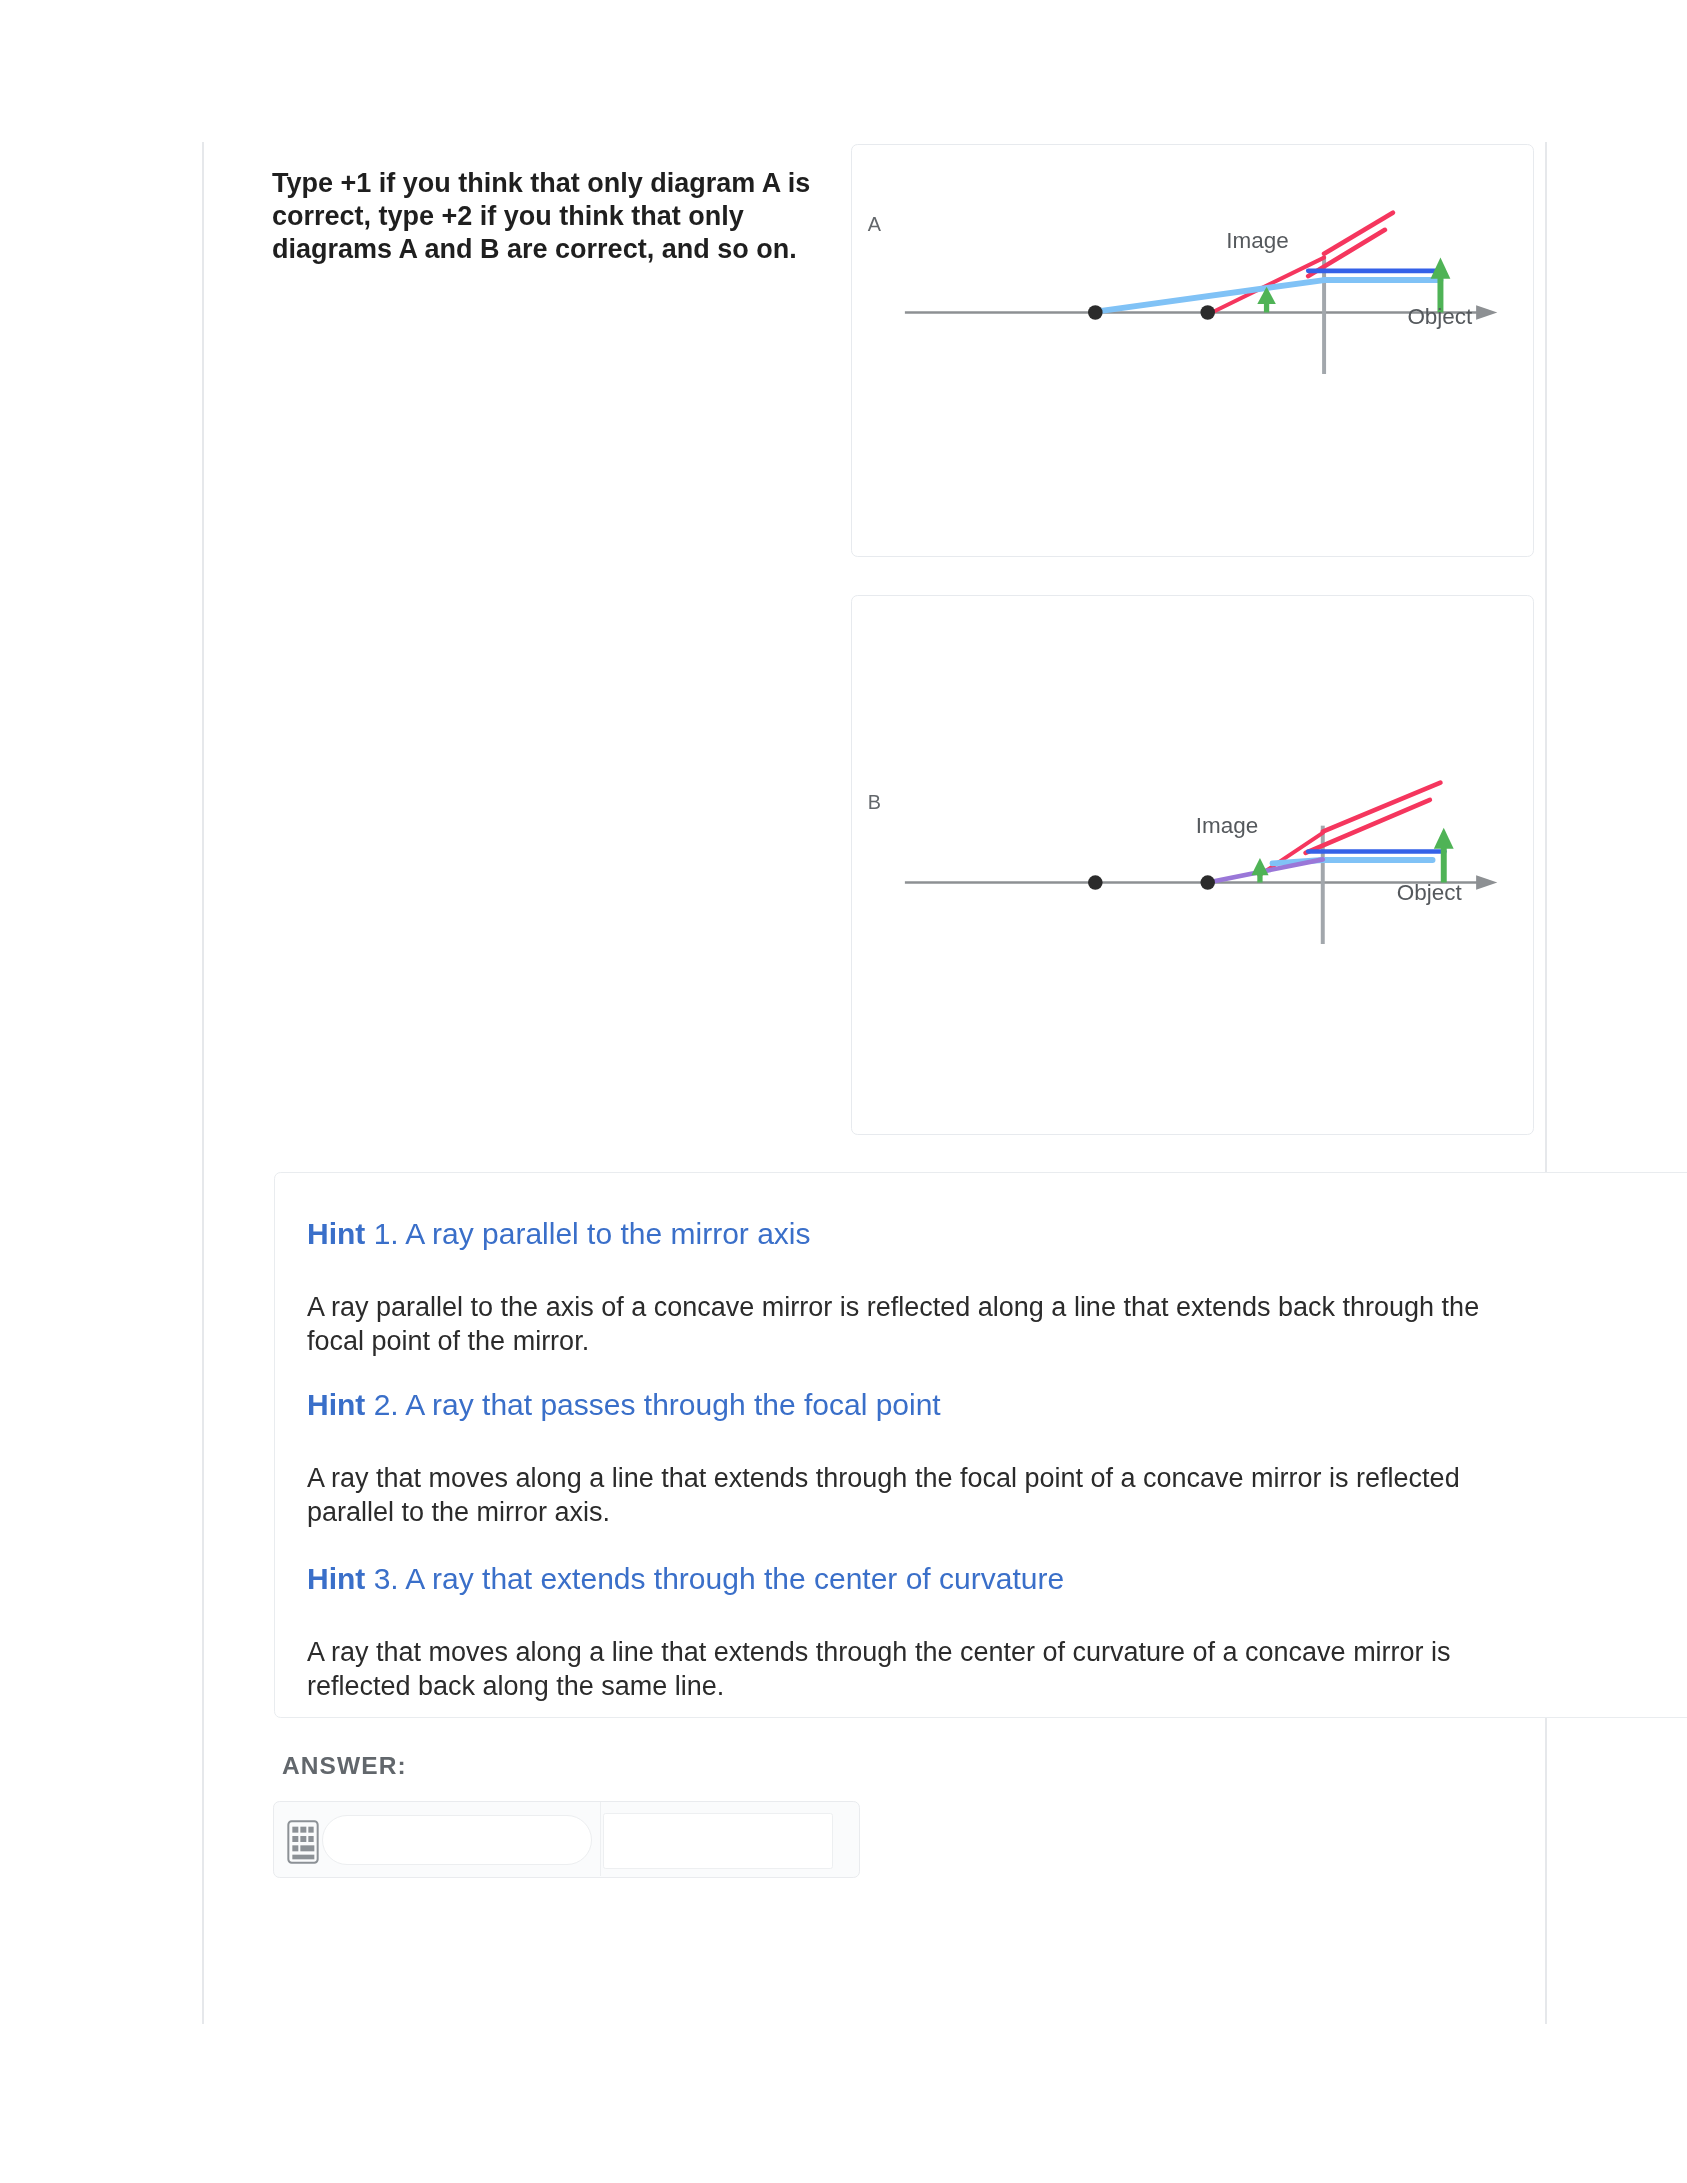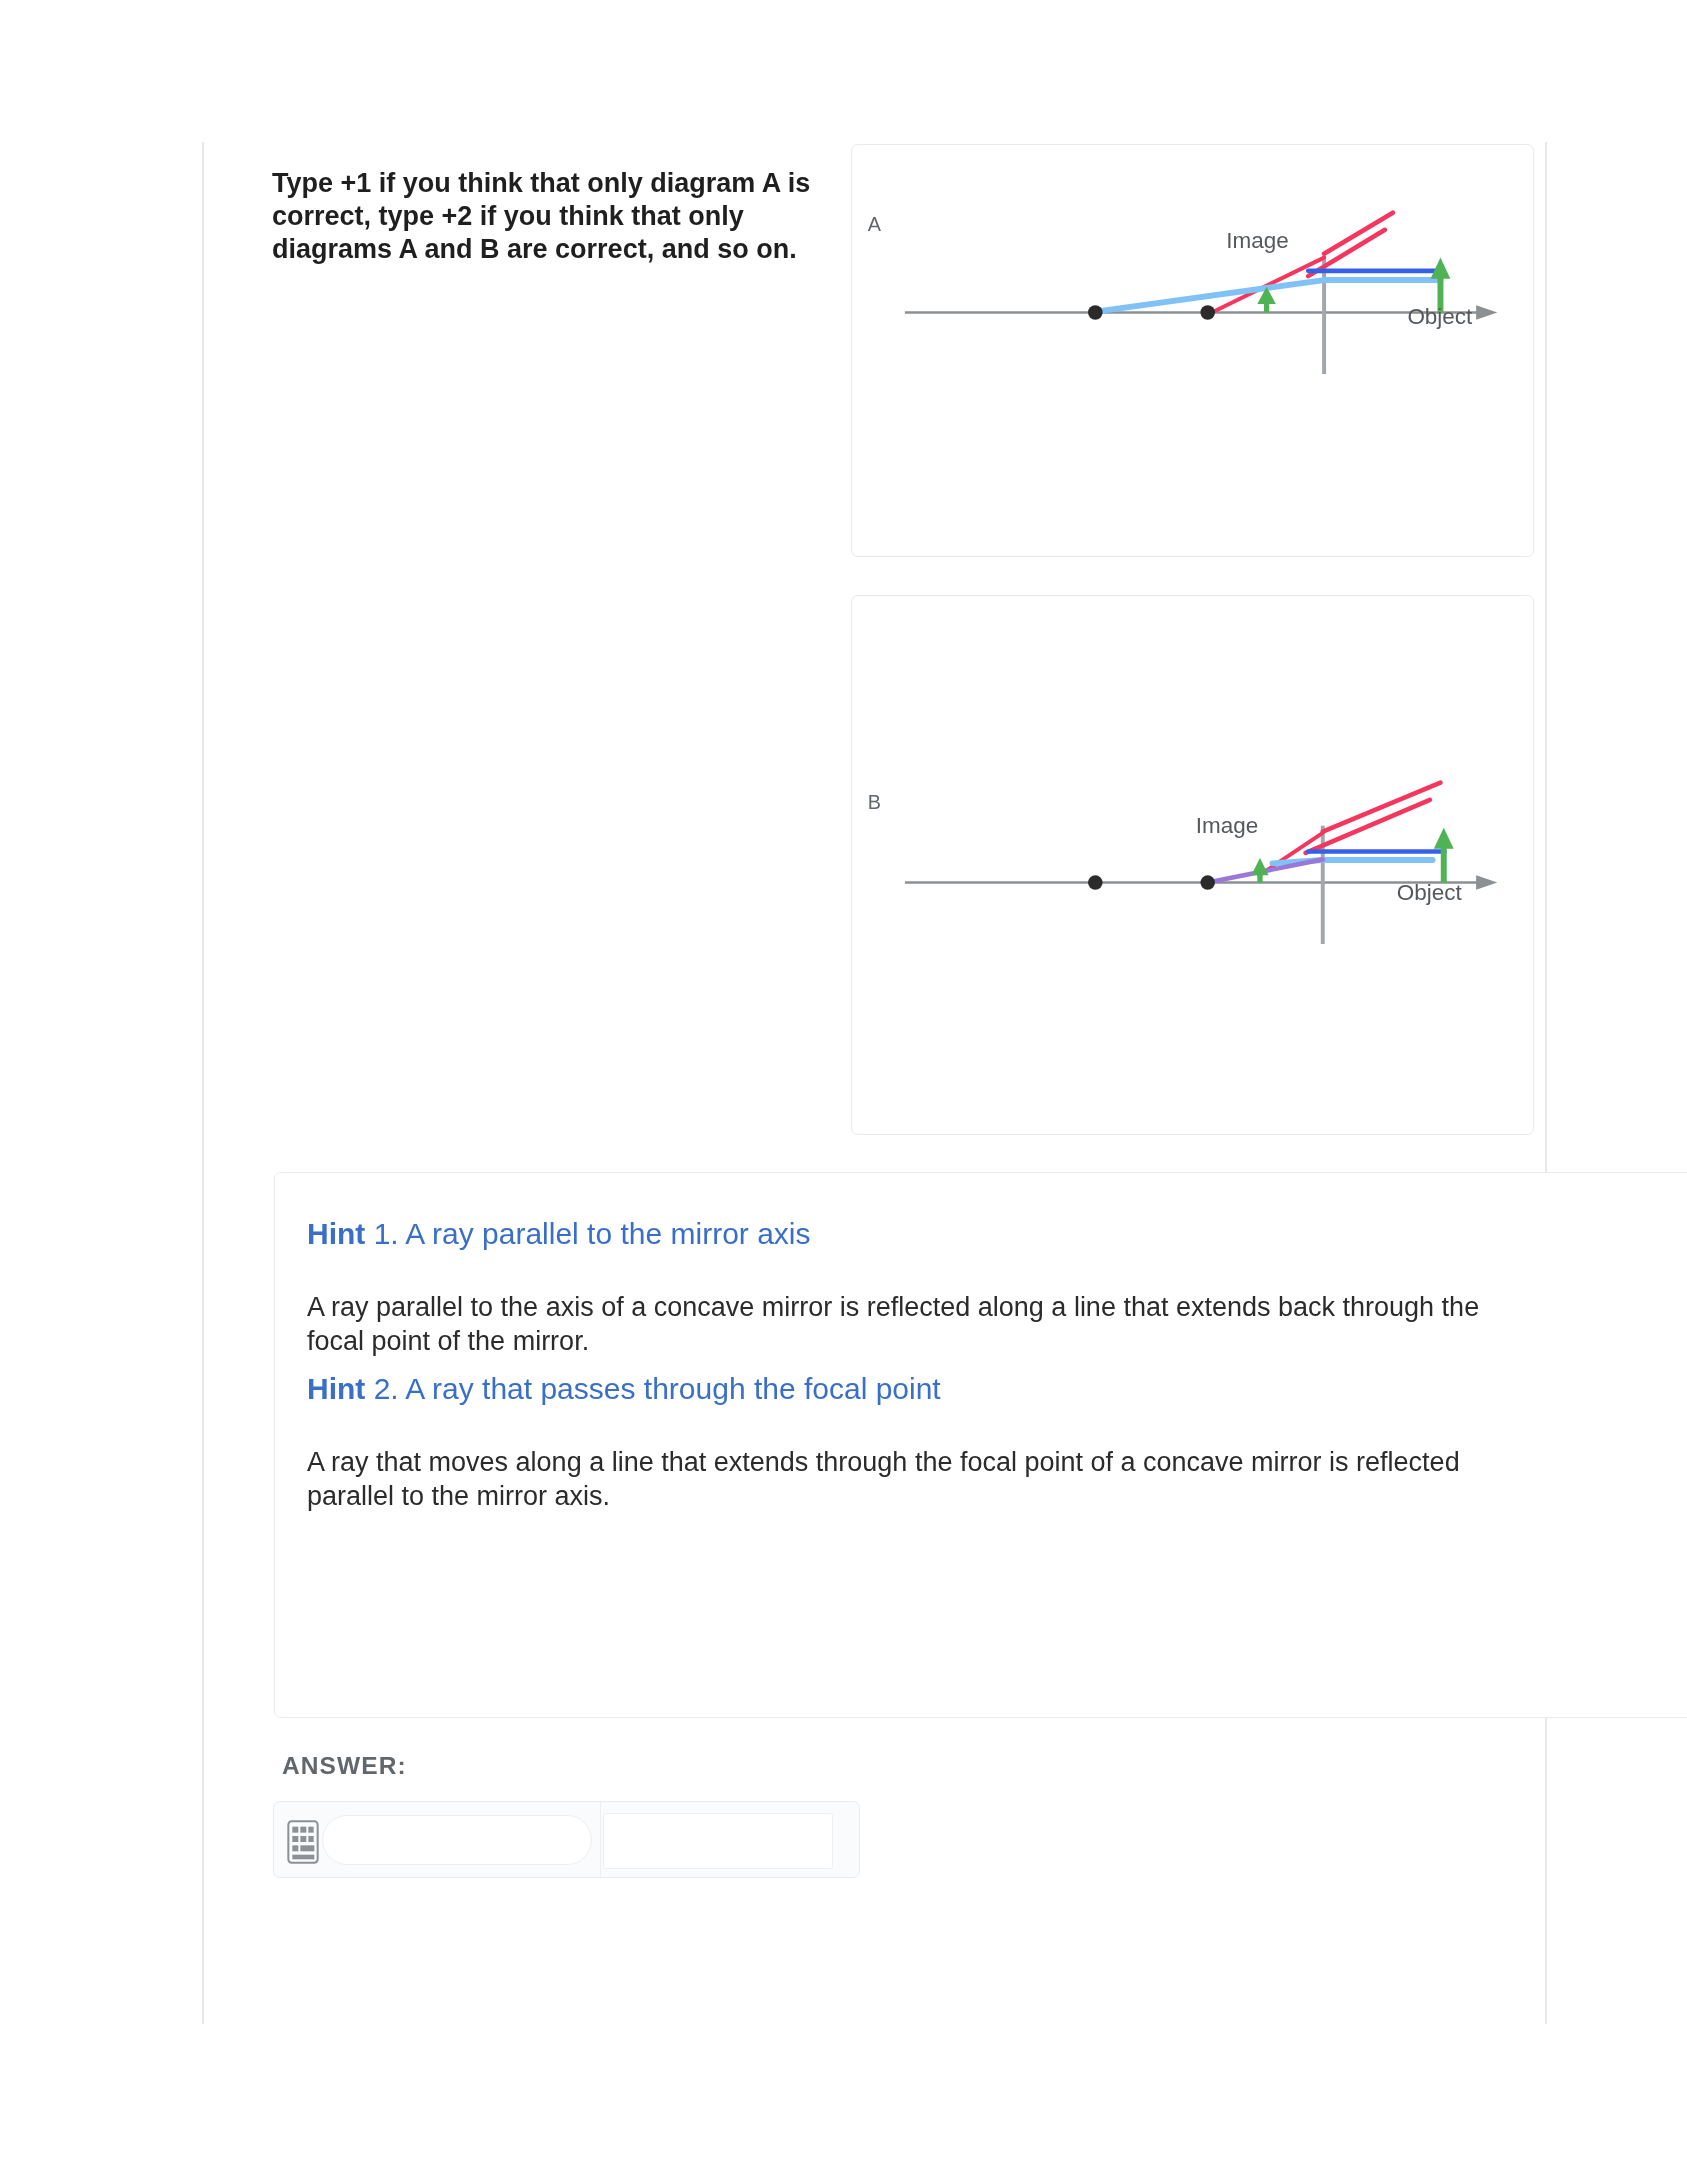--- a/index.html
+++ b/index.html
@@ -138,23 +138,27 @@
       <text class="dtext" x="520" y="358">Image</text>
       <text class="dtext" x="824" y="459">Object</text>
     </svg>
   </div>
 
   <div class="hintcard">
     <div class="hint" style="top:45px">
       <div class="hint-title"><b>Hint</b><span> 1. A ray parallel to the mirror axis</span></div>
       <div class="hint-body">A ray parallel to the axis of a concave mirror is reflected along a line that extends back through the focal point of the mirror.</div>
     </div>
-    <div class="hint" style="top:200px">
+    <div class="hint" style="top:216px">
       <div class="hint-title"><b>Hint</b><span> 2. A ray that passes through the focal point</span></div>
       <div class="hint-body">A ray that moves along a line that extends through the focal point of a concave mirror is reflected parallel to the mirror axis.</div>
+    </div>
+    <div class="hint" style="top:390px">
+      <div class="hint-title"><b>Hint</b><span> 3. A ray that extends through the center of curvature</span></div>
+      <div class="hint-body">A ray that moves along a line that extends through the center of curvature of a concave mirror is reflected back along the same line.</div>
     </div>
   </div>
 
   <div class="answer-label">ANSWER:</div>
   <div class="answer-row">
     <svg class="ans-tool" viewBox="0 0 48 66">
       <rect x="2" y="2" width="44" height="62" rx="5" fill="none" stroke="#8c9196" stroke-width="3"></rect>
       <rect x="8" y="10" width="9" height="9" fill="#8c9196"></rect>
       <rect x="20" y="10" width="9" height="9" fill="#8c9196"></rect>
       <rect x="32" y="10" width="8" height="9" fill="#8c9196"></rect>

